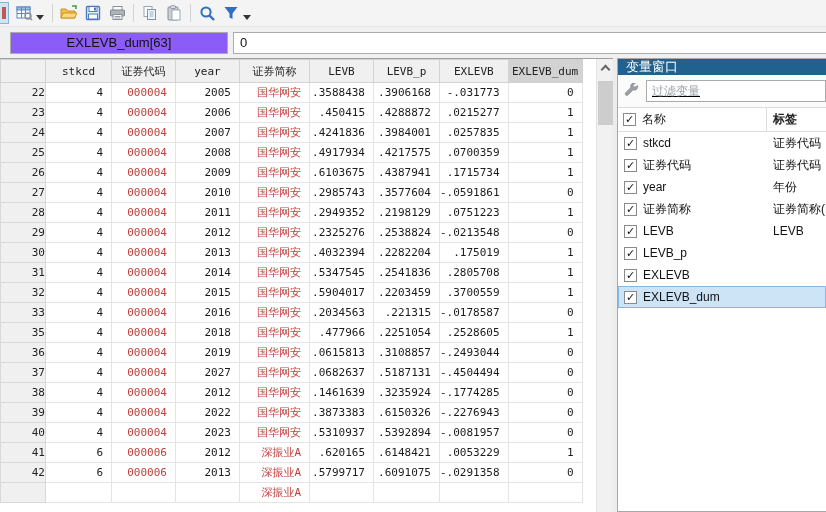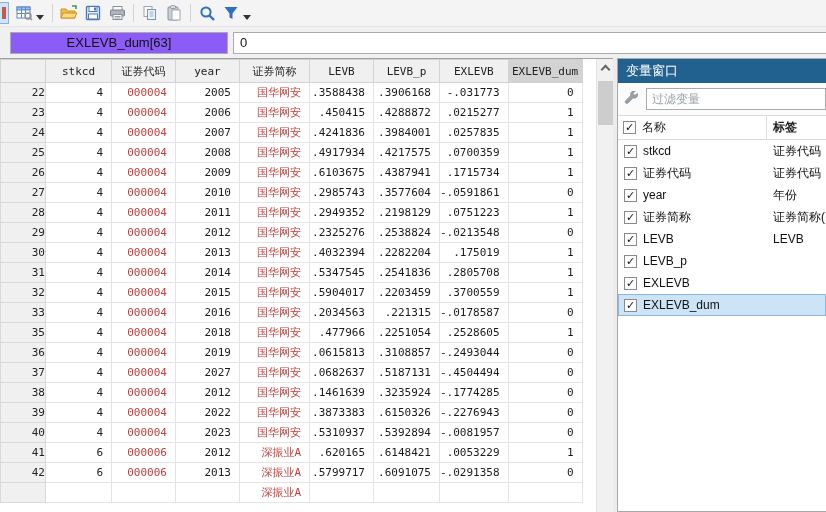--- a/index.html
+++ b/index.html
@@ -44,26 +44,26 @@
   .vs-up { height:17px; display:flex; align-items:center; justify-content:center; }
   .vs-up span { width:7px; height:7px; border-left:2px solid #666; border-top:2px solid #666;
     transform:rotate(45deg); margin-top:4px; }
   .vs-thumb { position:absolute; top:22px; left:1px; width:15px; height:44px; background:#cdcdcd; }
 
   .splitter { width:4px; background:#ececec; }
 
   
   .vars { flex:1; background:#fff; border:1px solid #a8a8a8; border-right:none;
     display:flex; flex-direction:column; overflow:hidden; }
-  .vars-title { height:24px; background:#21618f; color:#fff; font-size:13px;
+  .vars-title { height:16px; background:#21618f; color:#fff; font-size:13px;
     display:flex; align-items:center; padding-left:8px; flex:none; }
   .vars-filter { height:32px; display:flex; align-items:center; padding:0 0 0 6px;
     background:#fbfbfb; flex:none; }
   .vars-filter input { flex:1; height:22px; margin-left:6px; border:1px solid #ababab;
-    padding:4px 5px; font-size:12px; font-family:inherit; background:#fff; }
+    padding:4px 5px; font-size:12px; font-family:inherit; background:#fff;text-decoration:underline; }
   .vars-filter input::placeholder { color:#9aa0a6; }
   .vars-head { height:25px; display:flex; align-items:center; font-size:12px; color:#222;
     border-top:1px solid #dcdcdc; border-bottom:1px solid #dcdcdc; flex:none; }
   .vh-name { width:148px; display:flex; align-items:center; padding-left:5px; }
   .vh-label { flex:1; border-left:1px solid #dcdcdc; padding-left:6px; align-self:stretch;
     display:flex; align-items:center;font-weight:bold; }
   .var-row { height:22px; display:flex; align-items:center; font-size:12px; color:#111;
     border:1px solid transparent; }
   .var-row.sel { background:#cde4f7; border-color:#8ab7e0; }
   .vr-name { width:148px; display:flex; align-items:center; padding-left:5px; overflow:hidden; white-space:nowrap; }

